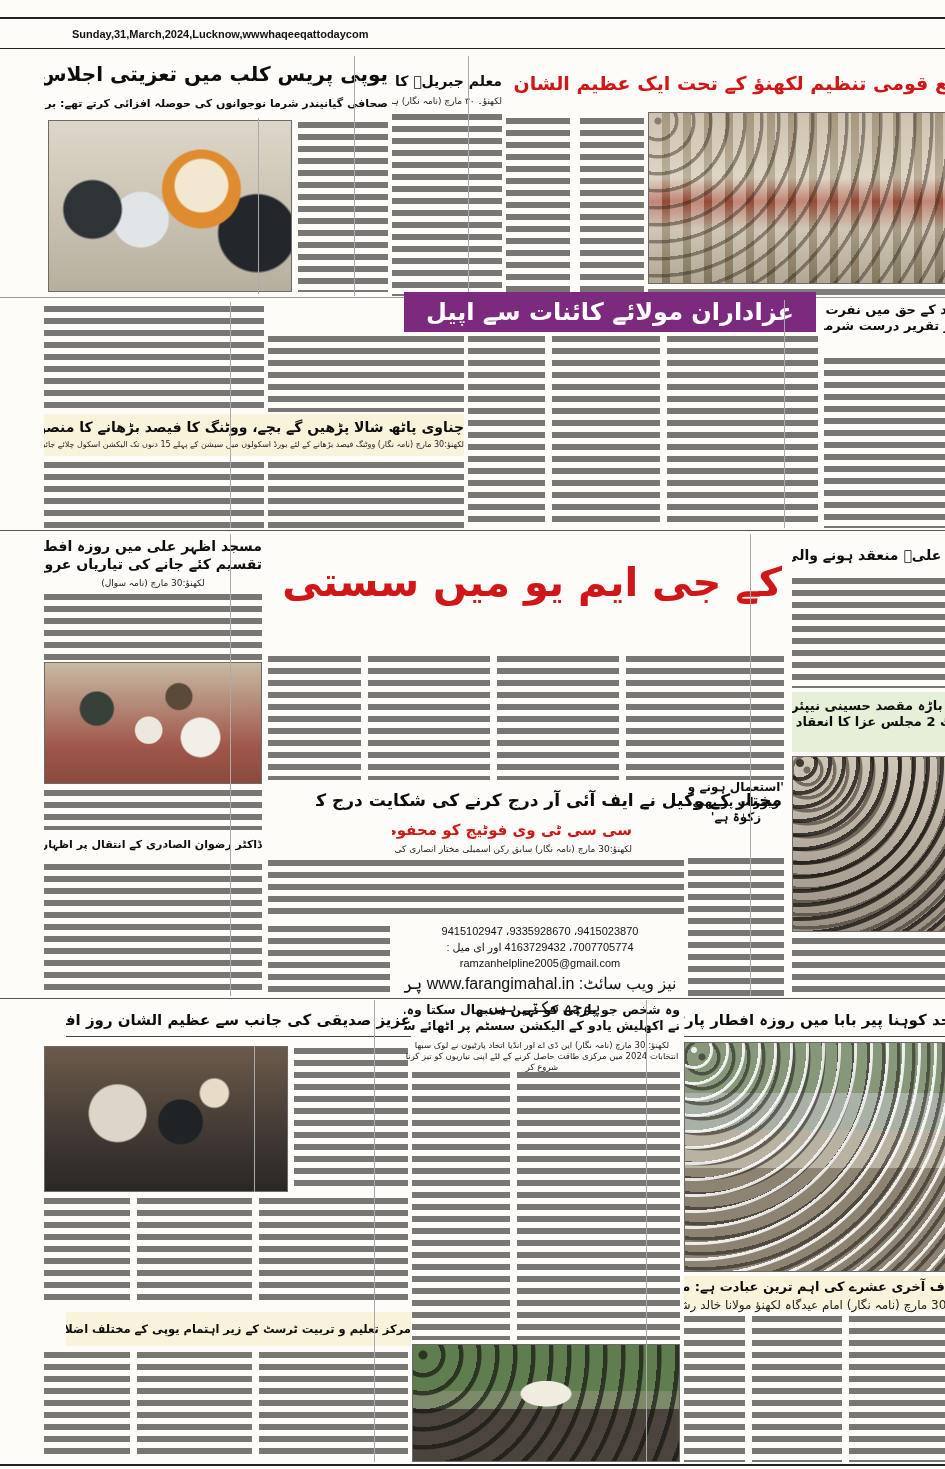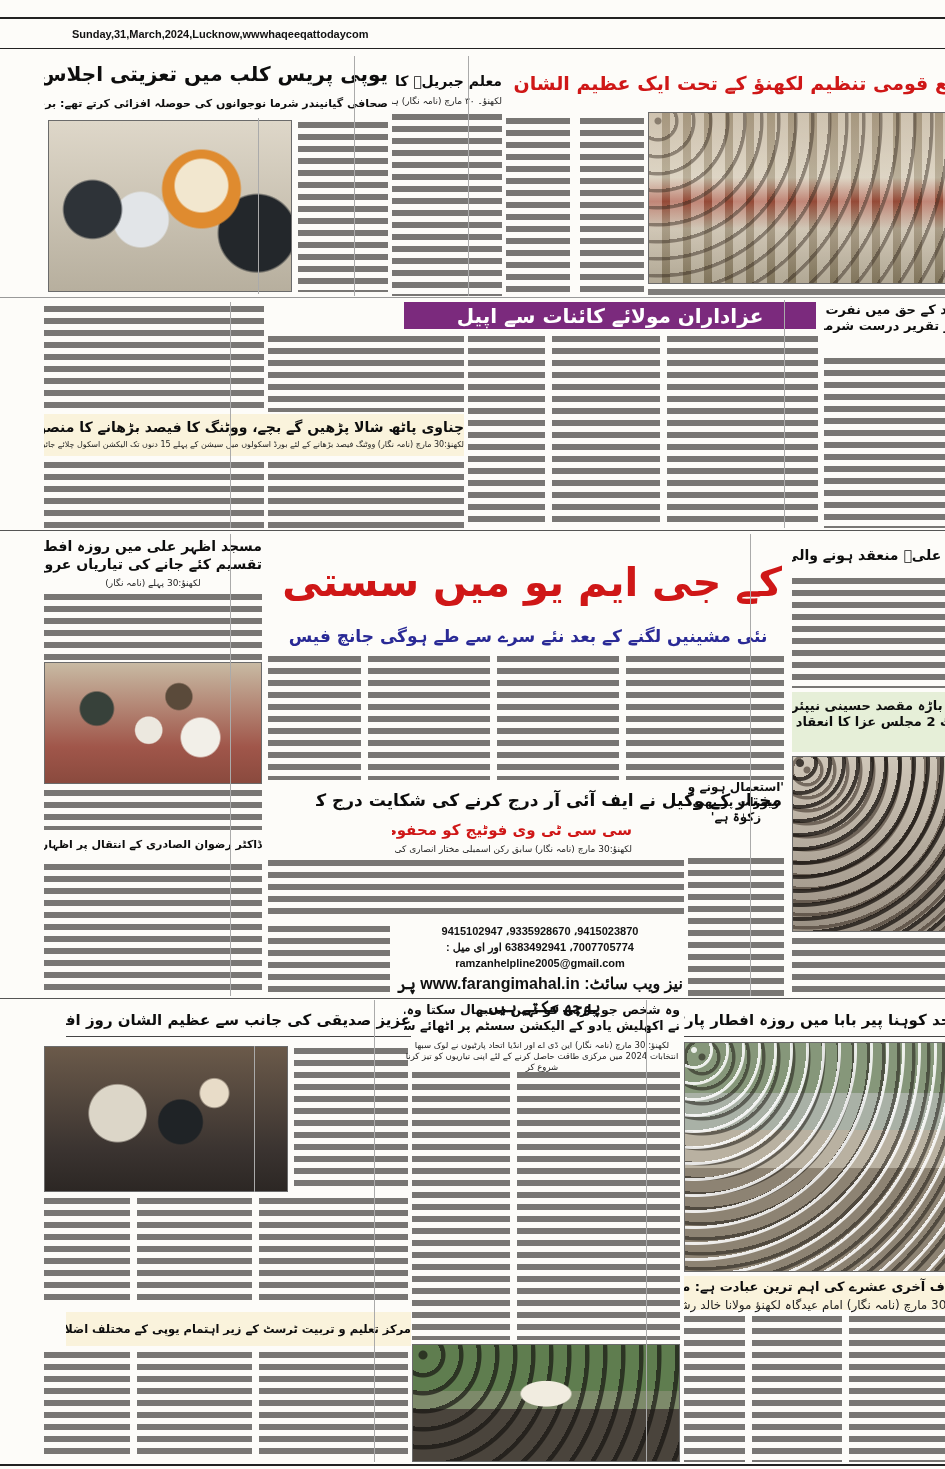--- a/index.html
+++ b/index.html
@@ -81,21 +81,21 @@
   }
   .banner{
     background:#7b2a7d;color:#fff;font-weight:bold;
     display:flex;align-items:center;justify-content:center;
   }
   .cream{background:#faf3dc;}
   .green{background:#e6efd8;}
   .red{color:#cf1717;}
   .blue{color:#2a2a96;}
   .dl{font-size:9px;color:#222;line-height:1.3;}
-  .contact{font-family:"Liberation Sans",sans-serif;font-size:11px;font-weight:bold;line-height:1.45;}
+  .contact{font-family:"Liberation Sans",sans-serif;font-size:11px;font-weight:normal;line-height:1.45;}
   .en{font-family:"Liberation Sans",sans-serif;}
 </style>
 </head>
 <body>
 
 <div id="page">
 
   <div class="hrule" style="left:0;top:17px;width:945px;height:2px"></div>
   <div class="abs" style="left:0;top:21px;width:945px;height:26px;display:flex;align-items:center;justify-content:space-between;padding:0 6px;box-sizing:border-box">
     <div class="en" style="font-size:11px;font-weight:bold;padding-left:30px">Sunday,31,March,2024,Lucknow,wwwhaqeeqattodaycom</div>
@@ -115,21 +115,21 @@
 
   <div class="abs rtl hd ctr nowrap" style="left:356px;top:68px;width:110px;height:26px;font-size:14px;line-height:26px">معلم جبریلؑ کا ماتم</div>
   <div class="abs rtl dl ctr nowrap" style="left:356px;top:96px;width:110px;height:12px">لکھنؤ۔ ۳۰ مارچ (نامہ نگار) ہر سال</div>
   <div class="abs txt" style="left:356px;top:112px;width:110px;height:184px"></div>
 
   <div class="vrule" style="left:354px;top:56px;height:240px"></div>
   <div class="vrule" style="left:468px;top:56px;height:240px"></div>
   <div class="vrule" style="left:258px;top:118px;height:176px"></div>
   <div class="hrule" style="left:0;top:297px;width:945px;height:1px;background:#999"></div>
 
-  <div class="abs banner rtl nowrap" style="left:368px;top:302px;width:412px;height:27px;font-size:20px">عزاداران مولائے کائنات سے اپیل</div>
+  <div class="abs banner rtl nowrap" style="left:368px;top:292px;width:412px;height:40px;font-size:24px">عزاداران مولائے کائنات سے اپیل</div>
 
   <div class="abs rtl hd ctr" style="left:788px;top:302px;width:150px;font-size:13px">
     <div class="nowrap">تنقید کے حق میں نفرت</div>
     <div class="nowrap">انگیز تقریر درست شرما</div>
   </div>
   <div class="abs txt" style="left:788px;top:356px;width:150px;height:172px"></div>
 
   <div class="abs txt" style="left:8px;top:304px;width:220px;height:108px"></div>
   <div class="abs txt" style="left:232px;top:334px;width:196px;height:78px"></div>
   <div class="abs txt" style="left:432px;top:334px;width:350px;height:194px"></div>
@@ -144,50 +144,49 @@
   <div class="abs txt" style="left:232px;top:460px;width:196px;height:68px"></div>
 
   <div class="vrule" style="left:230px;top:302px;height:226px"></div>
   <div class="vrule" style="left:784px;top:300px;height:228px"></div>
   <div class="hrule" style="left:0;top:530px;width:945px;height:1px;background:#555"></div>
 
   <div class="abs rtl hd ctr" style="left:8px;top:538px;width:218px;font-size:14px">
     <div class="nowrap">مسجد اظہر علی میں روزہ افطار و عید کٹس</div>
     <div class="nowrap">تقسیم کئے جانے کی تیاریاں عروج پر</div>
   </div>
-  <div class="abs rtl dl ctr nowrap" style="left:8px;top:578px;width:218px">لکھنؤ:30 پہلے (نامہ نگار)</div>
+  <div class="abs rtl dl ctr nowrap" style="left:8px;top:578px;width:218px">لکھنؤ:30 مارچ (نامہ سوال)</div>
   <div class="abs txt" style="left:8px;top:592px;width:218px;height:68px"></div>
   <div class="abs photo ph-kits" style="left:8px;top:662px;width:218px;height:122px"></div>
   <div class="abs txt" style="left:8px;top:788px;width:218px;height:42px"></div>
   <div class="abs rtl hd ctr nowrap" style="left:8px;top:832px;width:218px;height:26px;font-size:11px;line-height:26px">ڈاکٹر رضوان الصادری کے انتقال پر اظہار تعزیت</div>
   <div class="abs txt" style="left:8px;top:862px;width:218px;height:134px"></div>
 
   <div class="abs rtl hd red ctr nowrap" style="left:238px;top:544px;width:508px;height:76px;font-size:40px;line-height:76px">کے جی ایم یو میں سستی ہوں گی جانچیں</div>
-  <div class="abs rtl hd blue ctr nowrap" style="left:238px;top:624px;width:508px;height:24px;font-size:17px;line-height:24px">نئی مشینیں لگنے کے بعد نئے سرے سے طے ہوگی جانچ فیس</div>
   <div class="abs txt" style="left:232px;top:654px;width:516px;height:126px"></div>
   <div class="vgap" style="left:361px;top:654px;height:126px"></div>
   <div class="vgap" style="left:490px;top:654px;height:126px"></div>
   <div class="vgap" style="left:619px;top:654px;height:126px"></div>
 
   <div class="abs rtl hd ctr nowrap" style="left:280px;top:786px;width:466px;height:28px;font-size:17px;line-height:28px">مختار کے وکیل نے ایف آئی آر درج کرنے کی شکایت درج کرائی</div>
   <div class="abs rtl hd red ctr nowrap" style="left:356px;top:818px;width:240px;height:24px;font-size:15px;line-height:24px">سی سی ٹی وی فوٹیج کو محفوظ رکھنے کا کیا مطالبہ</div>
   <div class="abs rtl dl ctr nowrap" style="left:356px;top:844px;width:240px">لکھنؤ:30 مارچ (نامہ نگار) سابق رکن اسمبلی مختار انصاری کی موت کے</div>
 
   <div class="abs rtl hd ctr" style="left:652px;top:780px;width:96px;font-size:12px">
     <div class="nowrap">'استعمال ہونے والے</div>
     <div class="nowrap">زیورات پر بھی</div>
     <div class="nowrap">زکوٰۃ ہے'</div>
   </div>
   <div class="abs txt" style="left:652px;top:856px;width:96px;height:140px"></div>
 
   <div class="abs txt" style="left:232px;top:858px;width:416px;height:62px"></div>
   <div class="abs txt" style="left:232px;top:924px;width:122px;height:72px"></div>
   <div class="abs rtl contact ctr" style="left:360px;top:924px;width:288px;height:70px">
     <div>9415023870، 9335928670، 9415102947</div>
-    <div>7007705774، 6383492941 اور ای میل :</div>
+    <div>7007705774، 4163729432 اور ای میل :</div>
     <div>ramzanhelpline2005@gmail.com</div>
     <div style="font-size:16px">نیز ویب سائٹ: www.farangimahal.in پر پوچھ سکتے ہیں۔</div>
   </div>
 
   <div class="abs rtl hd ctr nowrap" style="left:756px;top:540px;width:182px;height:30px;font-size:14px;line-height:30px">مولا علیؑ منعقد ہونے والی مجلس آج</div>
   <div class="abs txt" style="left:756px;top:576px;width:182px;height:112px"></div>
   <div class="abs green rtl hd ctr" style="left:756px;top:692px;width:182px;height:60px;font-size:13px;padding-top:6px;box-sizing:border-box">
     <div class="nowrap">امام باڑہ مقصد حسینی نیپئر کالونی</div>
     <div class="nowrap">پارٹ 2 مجلس عزا کا انعقاد</div>
   </div>

